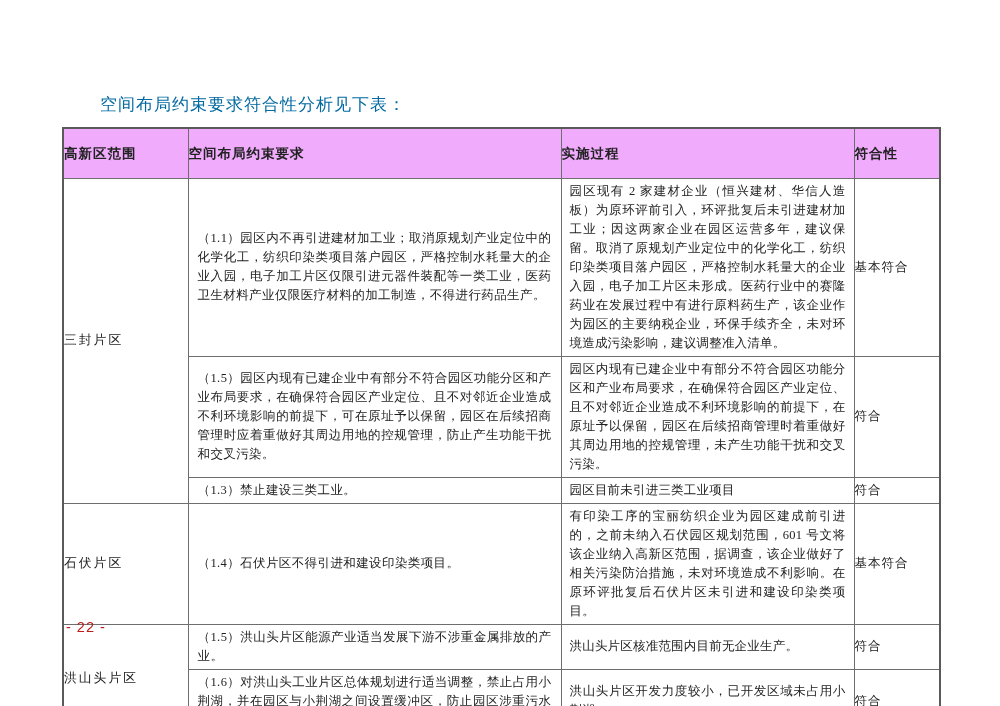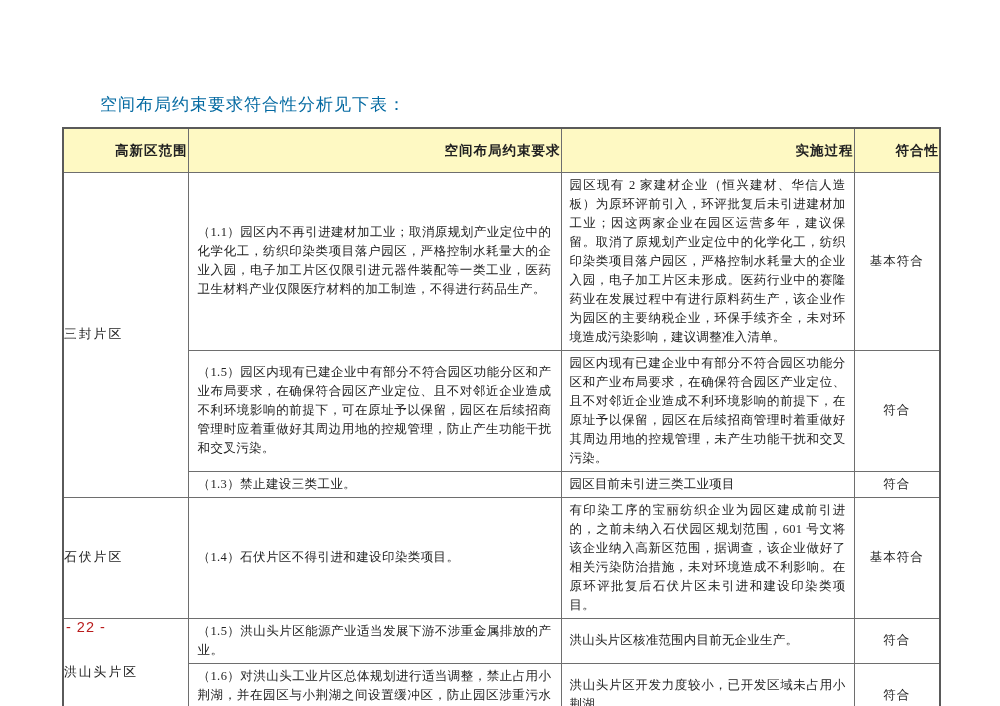--- a/index.html
+++ b/index.html
@@ -26,25 +26,25 @@
     table-layout: fixed;
   }
   .doc-table th, .doc-table td {
     border: 1px solid #6e6e6e;
     vertical-align: middle;
     font-size: 12.5px;
     line-height: 19px;
     color: #222;
   }
   .doc-table thead th {
-    height: 44px;
+    height: 50px;
     font-size: 13.5px;
     font-weight: bold;
-    text-align: right;
-    background: #fef9c3;
+    text-align: left;
+    background: #f0abfc;
     letter-spacing: 1px;
     border-top: 2px solid #5a5a5a;
   }
   .doc-table { border: 2px solid #5a5a5a; }
   .col-area  { width: 125px; }
   .col-req   { width: 373px; }
   .col-impl  { width: 293px; }
   .col-conf  { width: 86px; }
   td.area {
     text-align: left;
@@ -56,21 +56,21 @@
     text-align: justify;
     letter-spacing: 0.4px;
     margin-left: 16px;
   }
   td.impl {
     padding: 3px 8px;
     text-align: justify;
     letter-spacing: 0.2px;
   }
   td.conf {
-    text-align: center;
+    text-align: left;
     letter-spacing: 1px;
   }
   tr.row-1 { height: 171px; }
   tr.row-2 { height: 105px; }
   tr.row-3 { height: 22px; }
   tr.row-4 { height: 95px; }
   tr.row-5 { height: 22px; }
   tr.row-6 { height: 42px; }
   .page-number {
     position: absolute;

